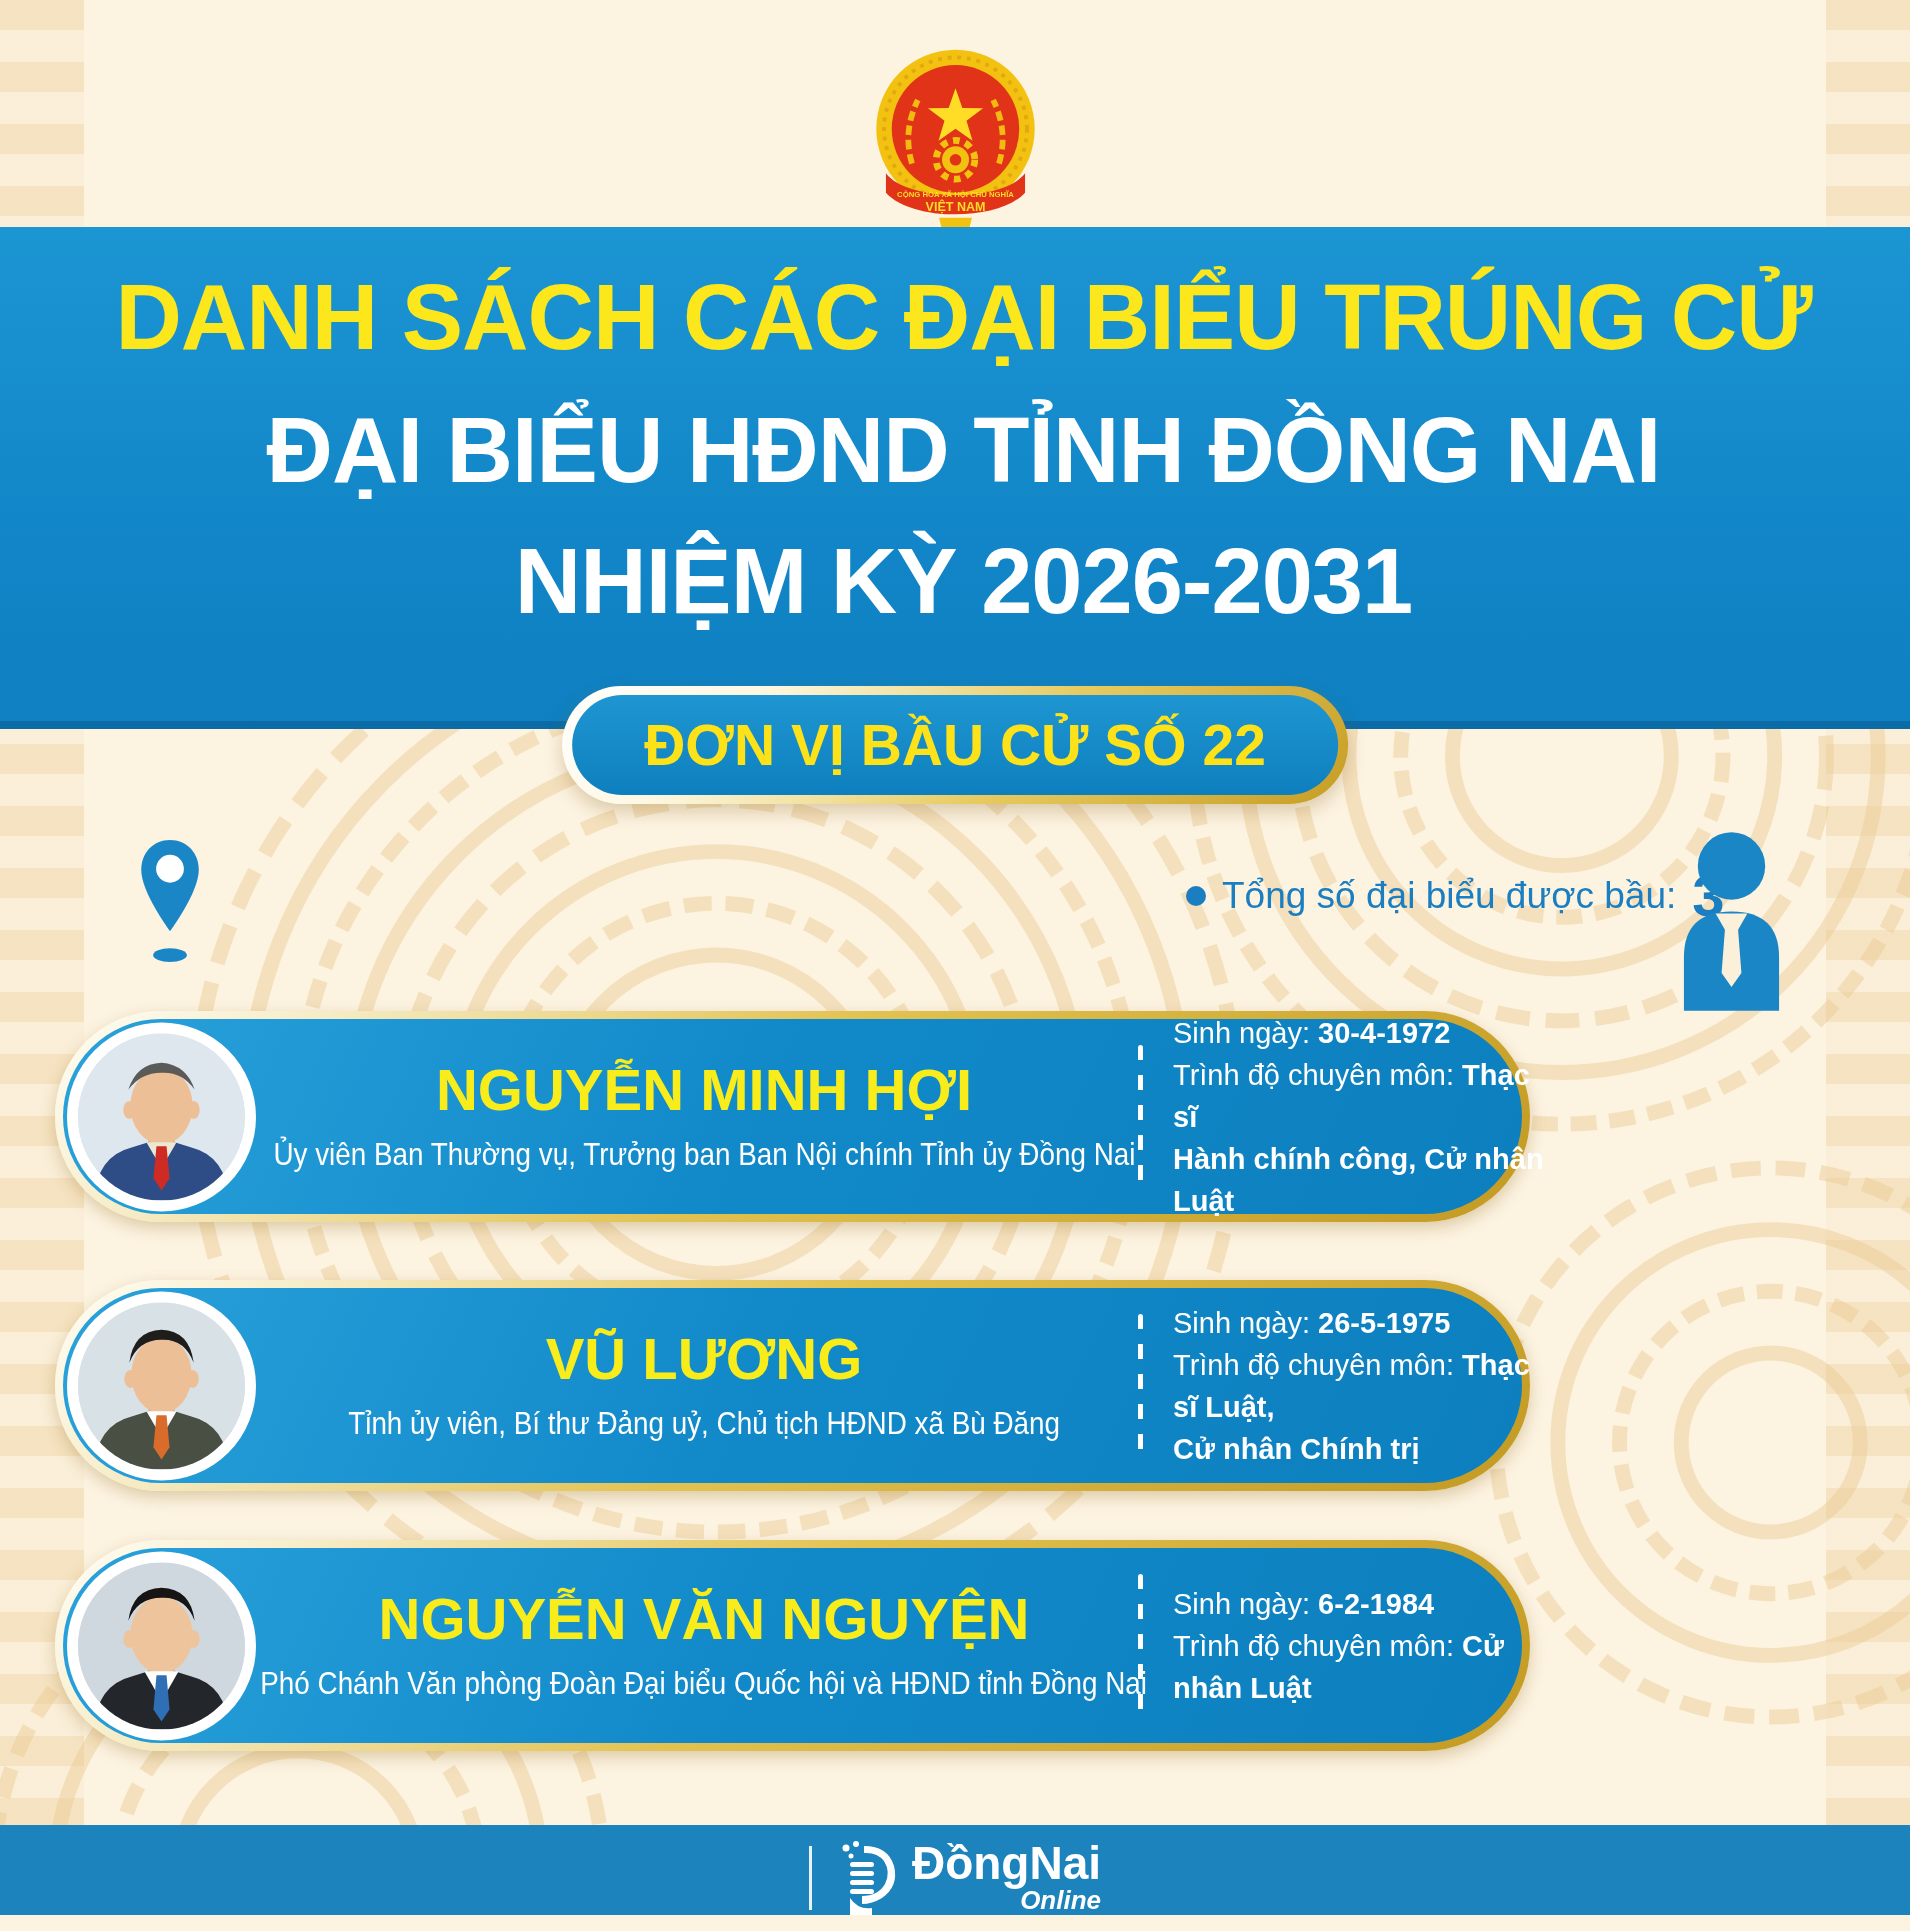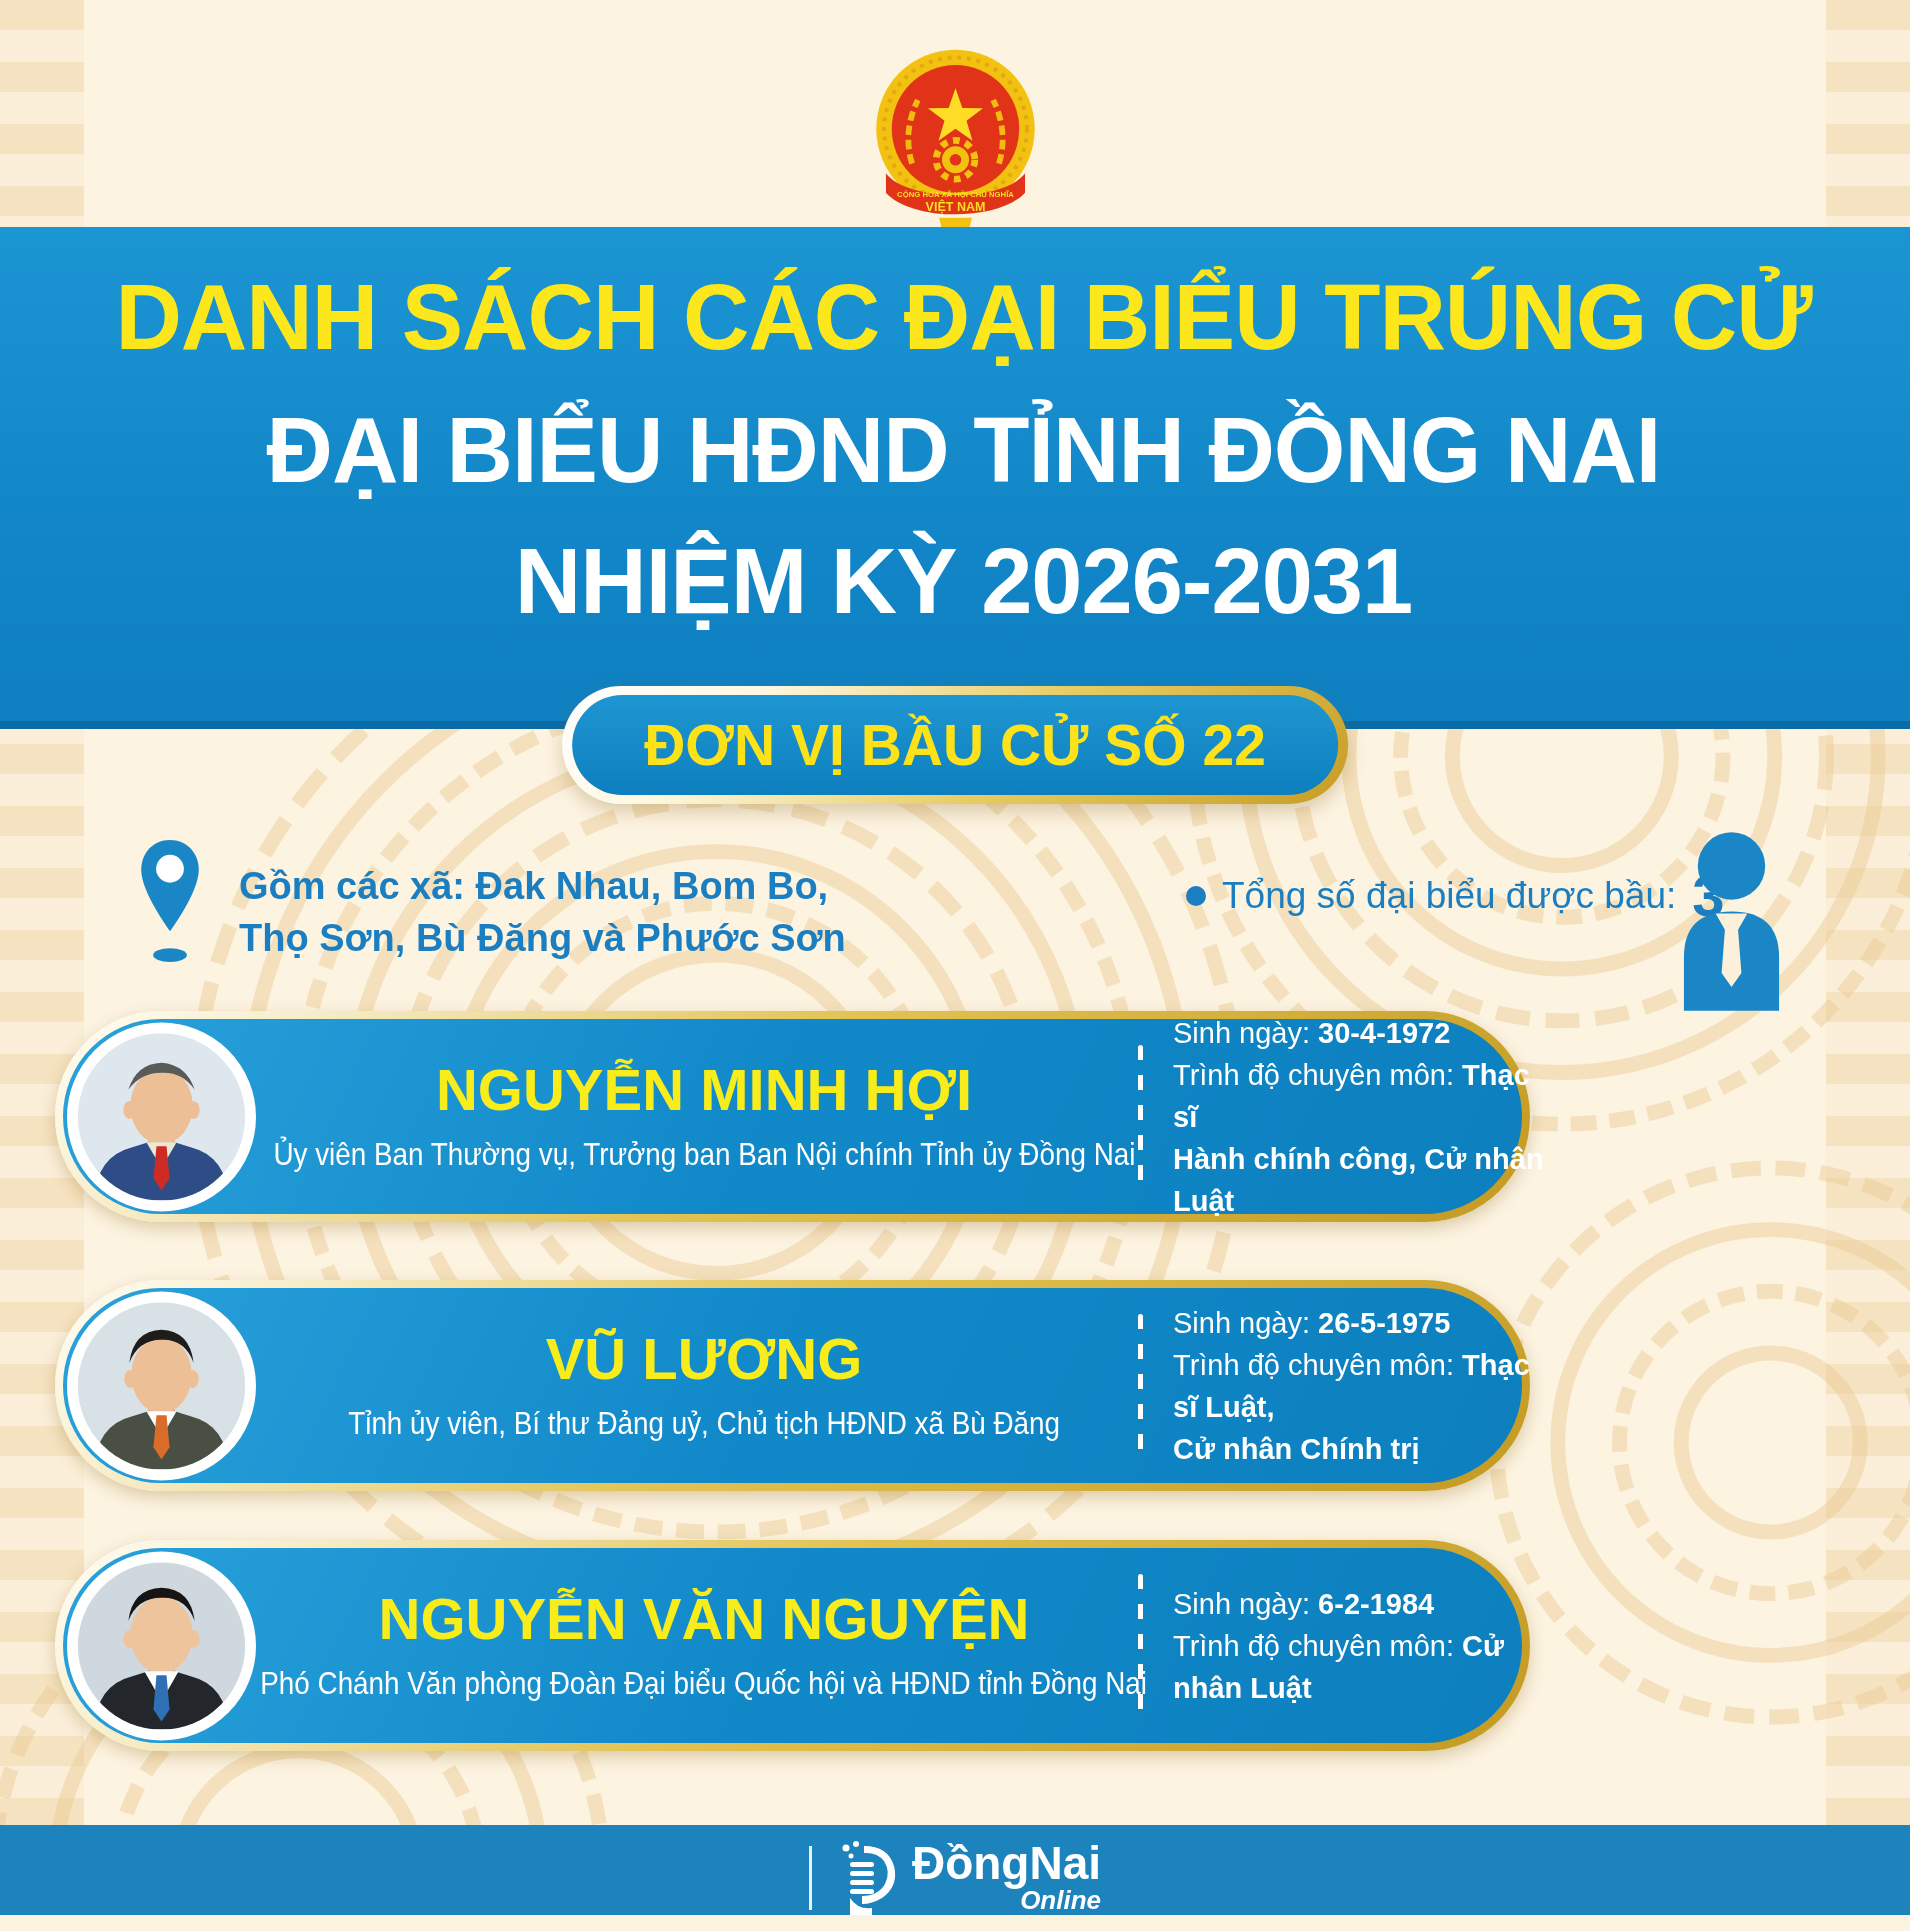--- a/index.html
+++ b/index.html
@@ -133,24 +133,20 @@
 
   <div class="badge">
     <div class="badge-inner">ĐƠN VỊ BẦU CỬ SỐ 22</div>
   </div>
 
   <svg class="pin" width="66" height="129" viewBox="0 0 66 130">
     <ellipse cx="33" cy="118" rx="17" ry="7" fill="#1a86c6"></ellipse>
     <path d="M33,2 C16,2 4,15 4,32 C4,55 33,94 33,94 C33,94 62,55 62,32 C62,15 50,2 33,2 Z" fill="#1a86c6"></path>
     <circle cx="33" cy="31" r="14" fill="#ffffff"></circle>
   </svg>
-  <div class="communes">
-    <div>Gồm các xã: Đak Nhau, Bom Bo,</div>
-    <div>Thọ Sơn, Bù Đăng và Phước Sơn</div>
-  </div>
 
   <div class="total-row">
     <div class="total-dot"></div>
     <div class="total-label">Tổng số đại biểu được bầu:</div>
     <div class="total-value">3</div>
   </div>
   <svg class="person-icon" width="111" height="181" viewBox="0 0 112 182">
     <circle cx="56" cy="36" r="34" fill="#1a86c6"></circle>
     <path d="M8,182 L8,128 Q8,82 56,82 Q104,82 104,128 L104,182 Z" fill="#1a86c6"></path>
     <polygon points="40,84 72,84 56,112" fill="#fbf0da"></polygon>

